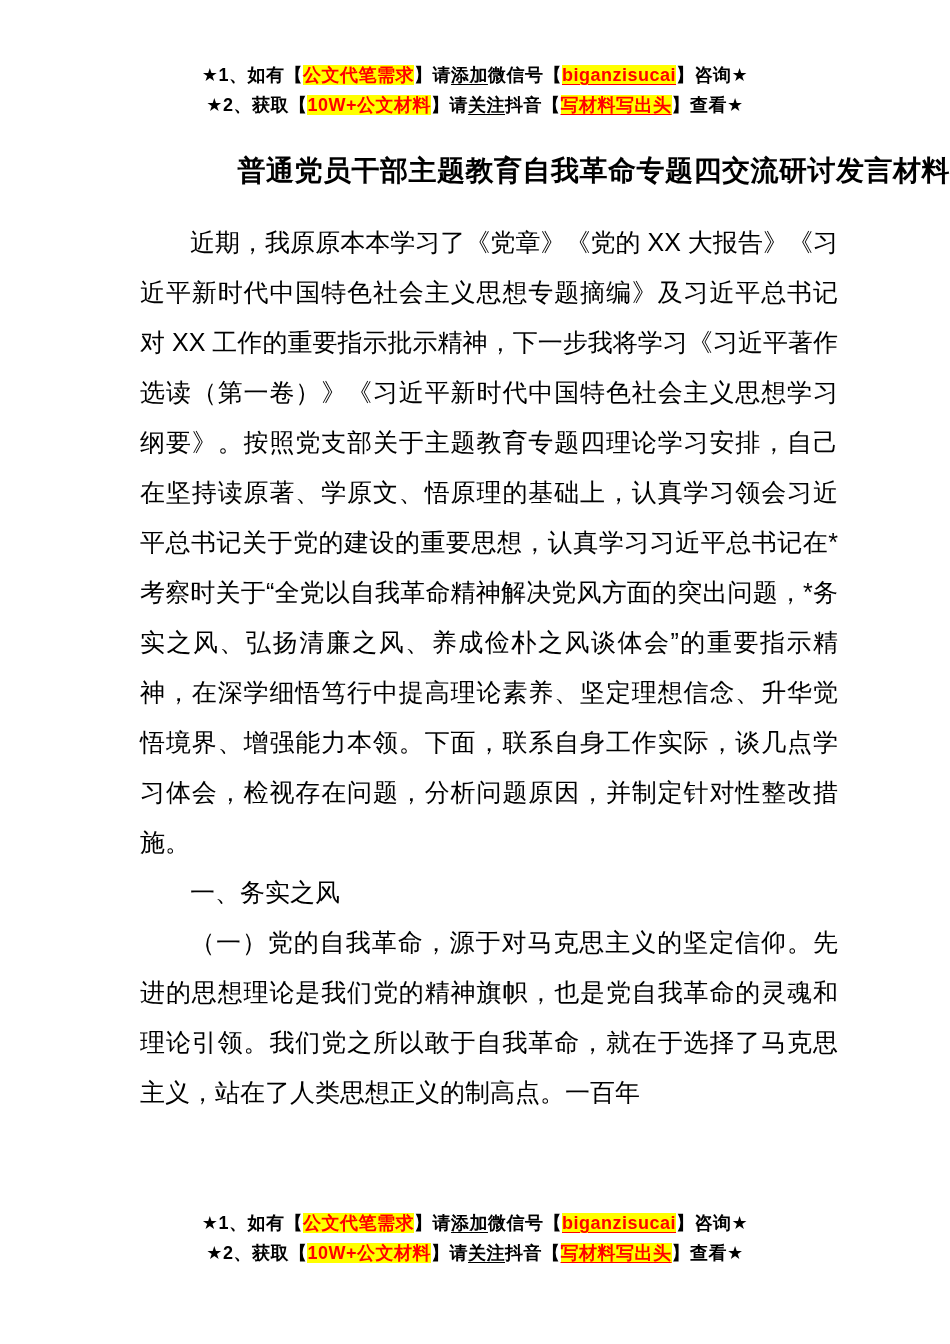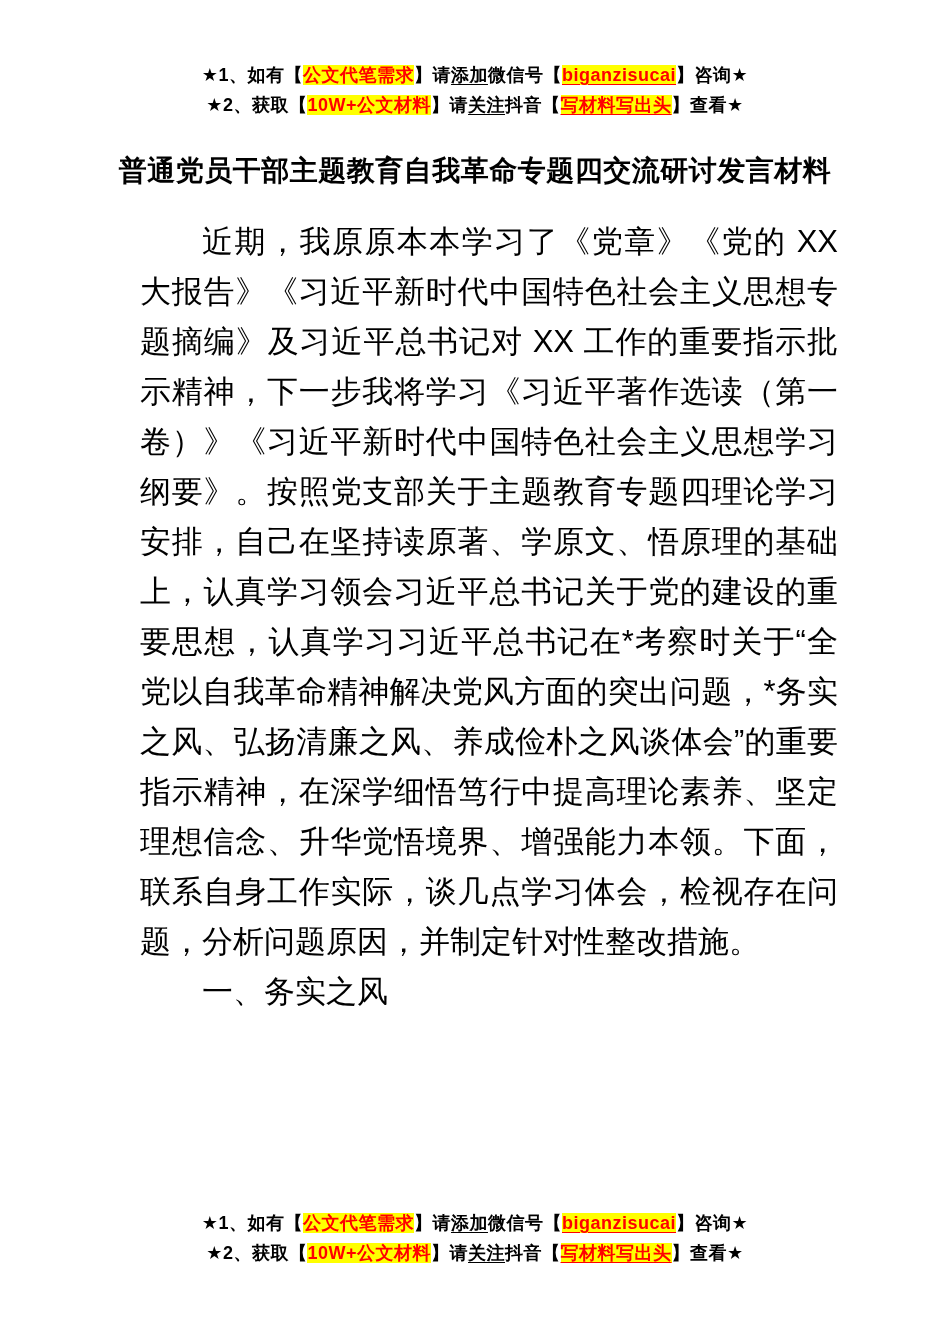--- a/index.html
+++ b/index.html
@@ -46,29 +46,29 @@
     text-underline-offset: 3px;
   }
   .seg-underline {
     color: #000000;
     text-decoration: underline;
     text-underline-offset: 3px;
   }
   
   .doc-title {
     margin-top: 32px;
-    text-align: center;
+    text-align: right;
     font-size: 28px;
     font-weight: bold;
     letter-spacing: 0.5px;
   }
   
   .doc-body {
     margin: 27px 112px 0 140px;
-    font-size: 31px;
+    font-size: 25px;
     line-height: 50px;
     text-align: justify;
   }
   .doc-body p {
     margin: 0;
     text-indent: 2em;
   }
 </style>
 </head>
 <body>
@@ -78,20 +78,21 @@
   <div class="promo promo-top">
       <div class="promo-line"><span class="seg-plain">★1、如有【</span><span class="seg-hl">公文代笔需求</span><span class="seg-plain">】请</span><span class="seg-underline">添加</span><span class="seg-plain">微信号【</span><span class="seg-hl-underline">biganzisucai</span><span class="seg-plain">】咨询★</span></div>
       <div class="promo-line"><span class="seg-plain">★2、获取【</span><span class="seg-hl">10W+公文材料</span><span class="seg-plain">】请</span><span class="seg-underline">关注</span><span class="seg-plain">抖音【</span><span class="seg-hl-underline">写材料写出头</span><span class="seg-plain">】查看★</span></div>
     </div>
 
   <div class="doc-title">普通党员干部主题教育自我革命专题四交流研讨发言材料</div>
 
   <div class="doc-body">
       <p>近期，我原原本本学习了《党章》《党的 XX 大报告》《习近平新时代中国特色社会主义思想专题摘编》及习近平总书记对 XX 工作的重要指示批示精神，下一步我将学习《习近平著作选读（第一卷）》《习近平新时代中国特色社会主义思想学习纲要》。按照党支部关于主题教育专题四理论学习安排，自己在坚持读原著、学原文、悟原理的基础上，认真学习领会习近平总书记关于党的建设的重要思想，认真学习习近平总书记在*考察时关于“全党以自我革命精神解决党风方面的突出问题，*务实之风、弘扬清廉之风、养成俭朴之风谈体会”的重要指示精神，在深学细悟笃行中提高理论素养、坚定理想信念、升华觉悟境界、增强能力本领。下面，联系自身工作实际，谈几点学习体会，检视存在问题，分析问题原因，并制定针对性整改措施。</p>
       <p>一、务实之风</p>
+      <p>（一）党的自我革命，源于对马克思主义的坚定信仰。先进的思想理论是我们党的精神旗帜，也是党自我革命的灵魂和理论引领。我们党之所以敢于自我革命，就在于选择了马克思主义，站在了人类思想正义的制高点。一百年</p>
     </div>
 
   <div class="promo promo-bottom">
       <div class="promo-line"><span class="seg-plain">★1、如有【</span><span class="seg-hl">公文代笔需求</span><span class="seg-plain">】请</span><span class="seg-underline">添加</span><span class="seg-plain">微信号【</span><span class="seg-hl-underline">biganzisucai</span><span class="seg-plain">】咨询★</span></div>
       <div class="promo-line"><span class="seg-plain">★2、获取【</span><span class="seg-hl">10W+公文材料</span><span class="seg-plain">】请</span><span class="seg-underline">关注</span><span class="seg-plain">抖音【</span><span class="seg-hl-underline">写材料写出头</span><span class="seg-plain">】查看★</span></div>
     </div>
 
 </div>
 
 </body></html>

